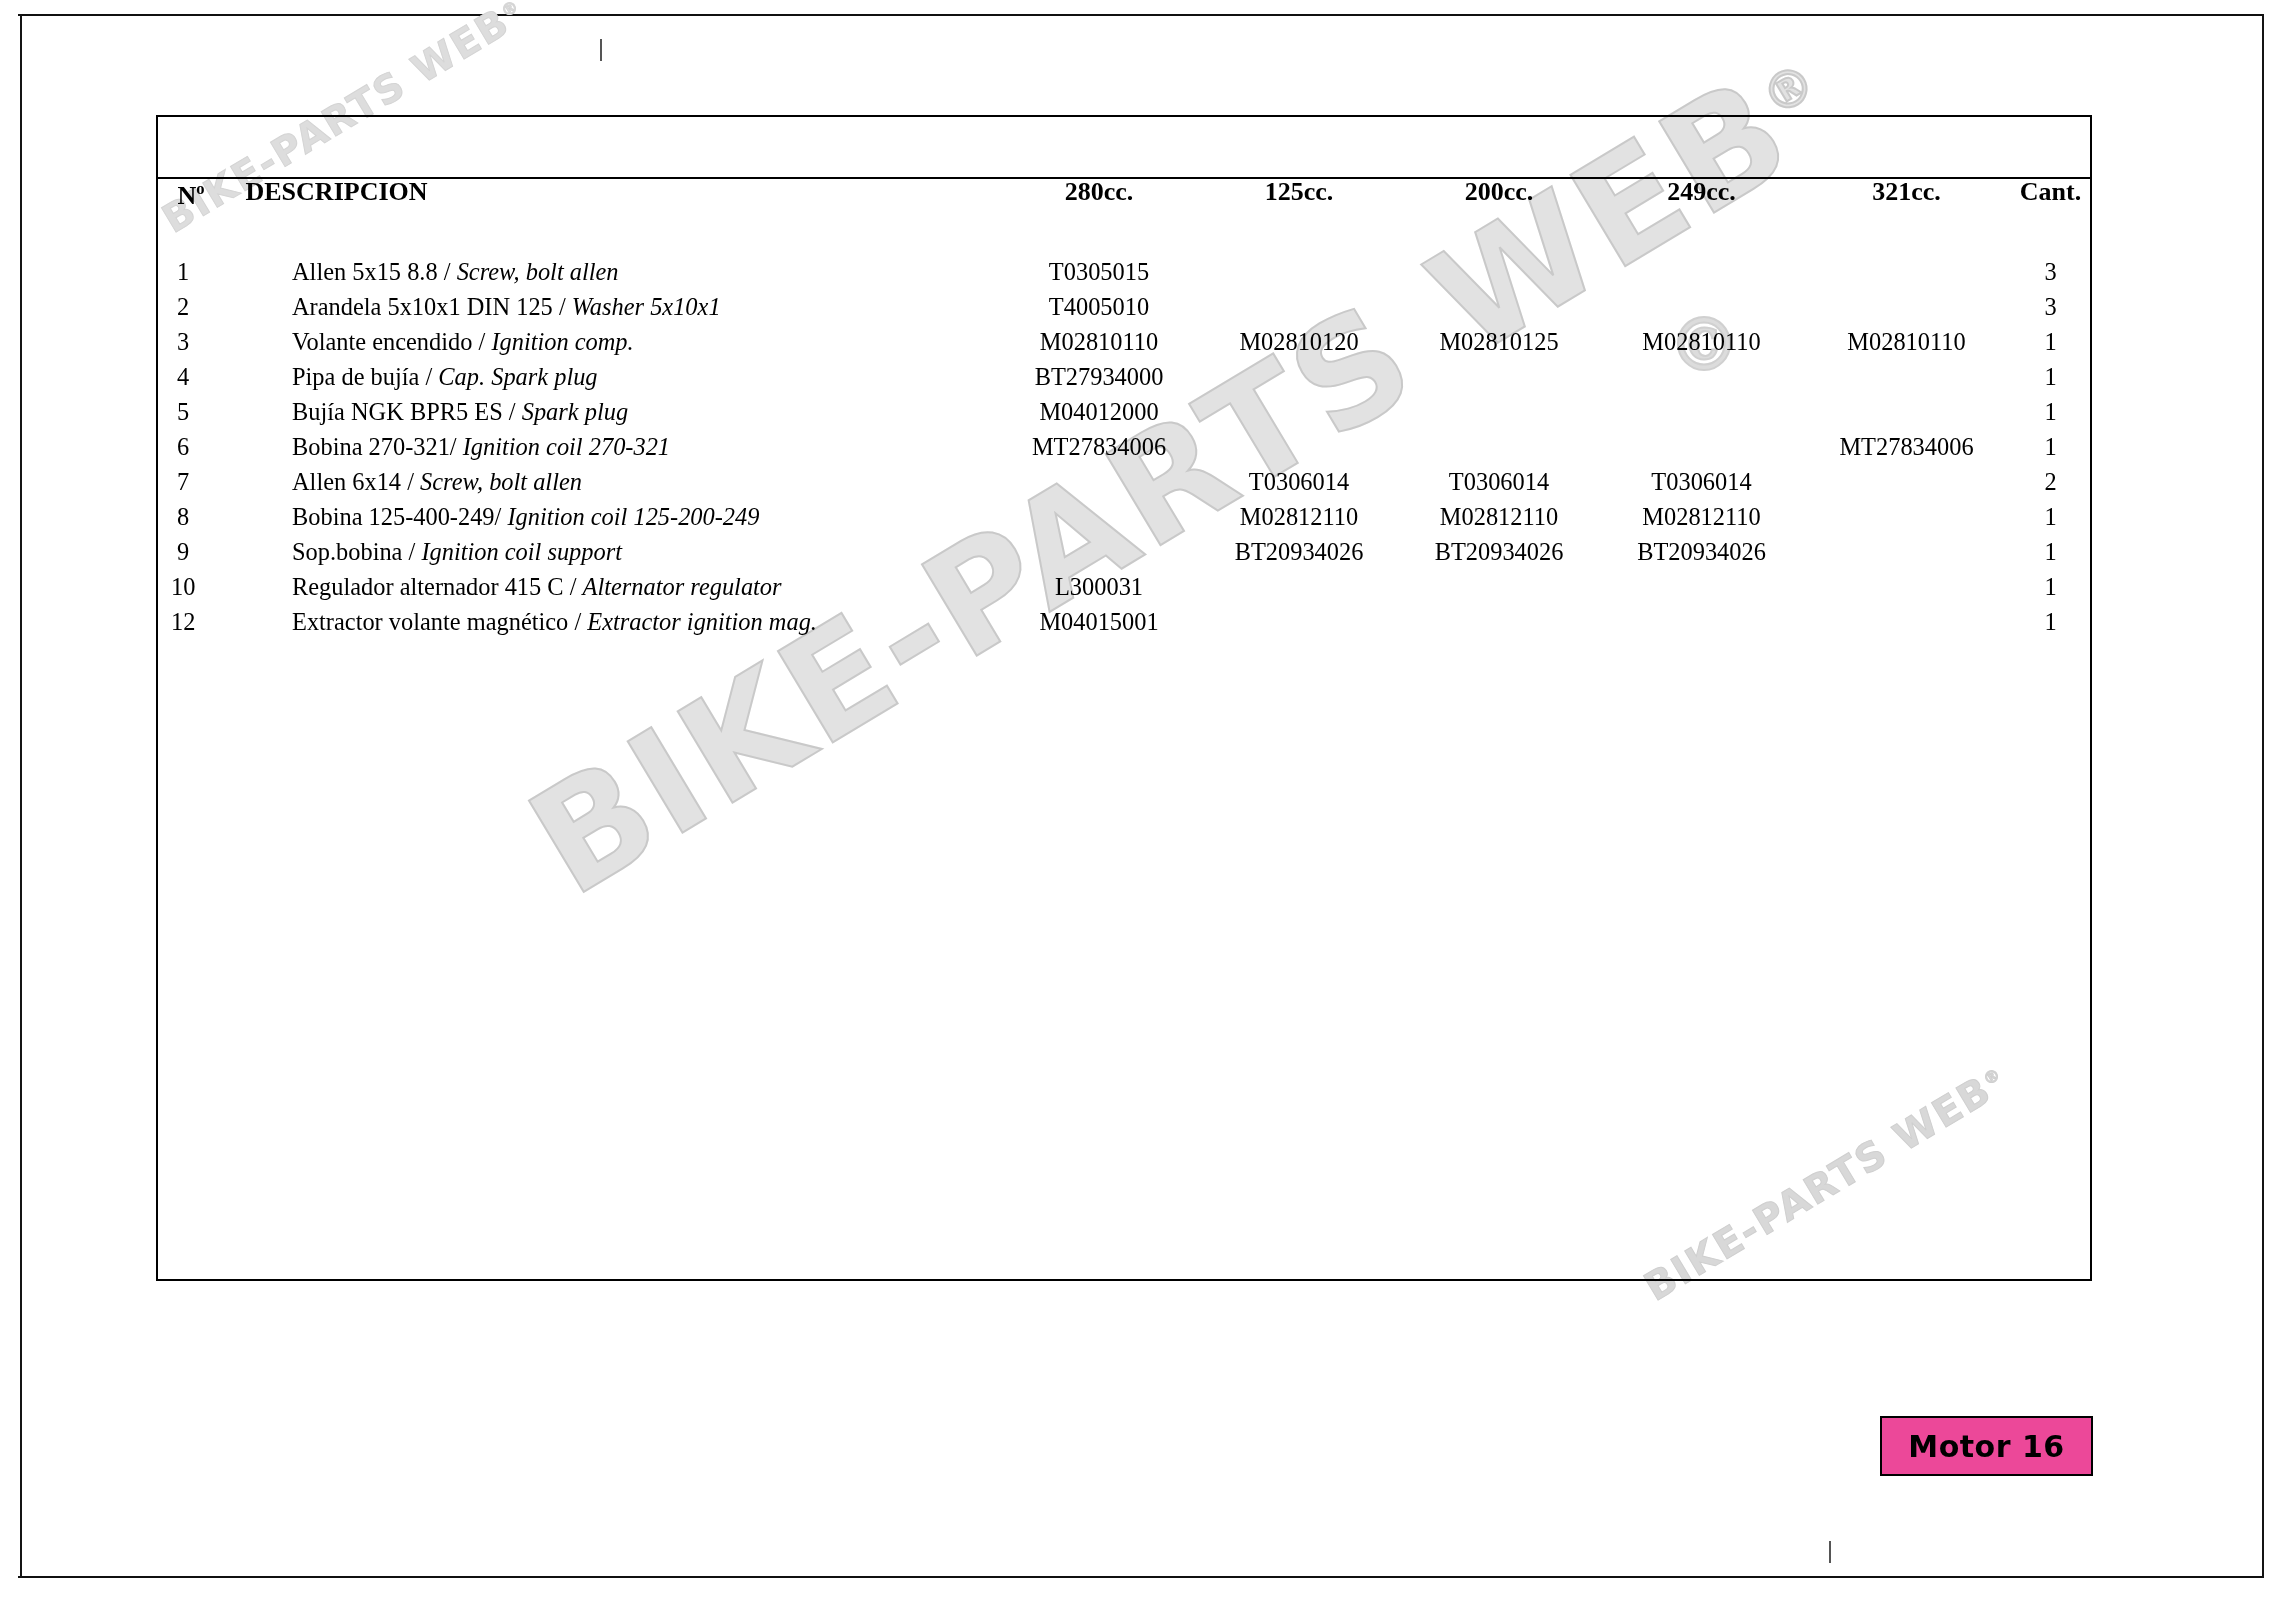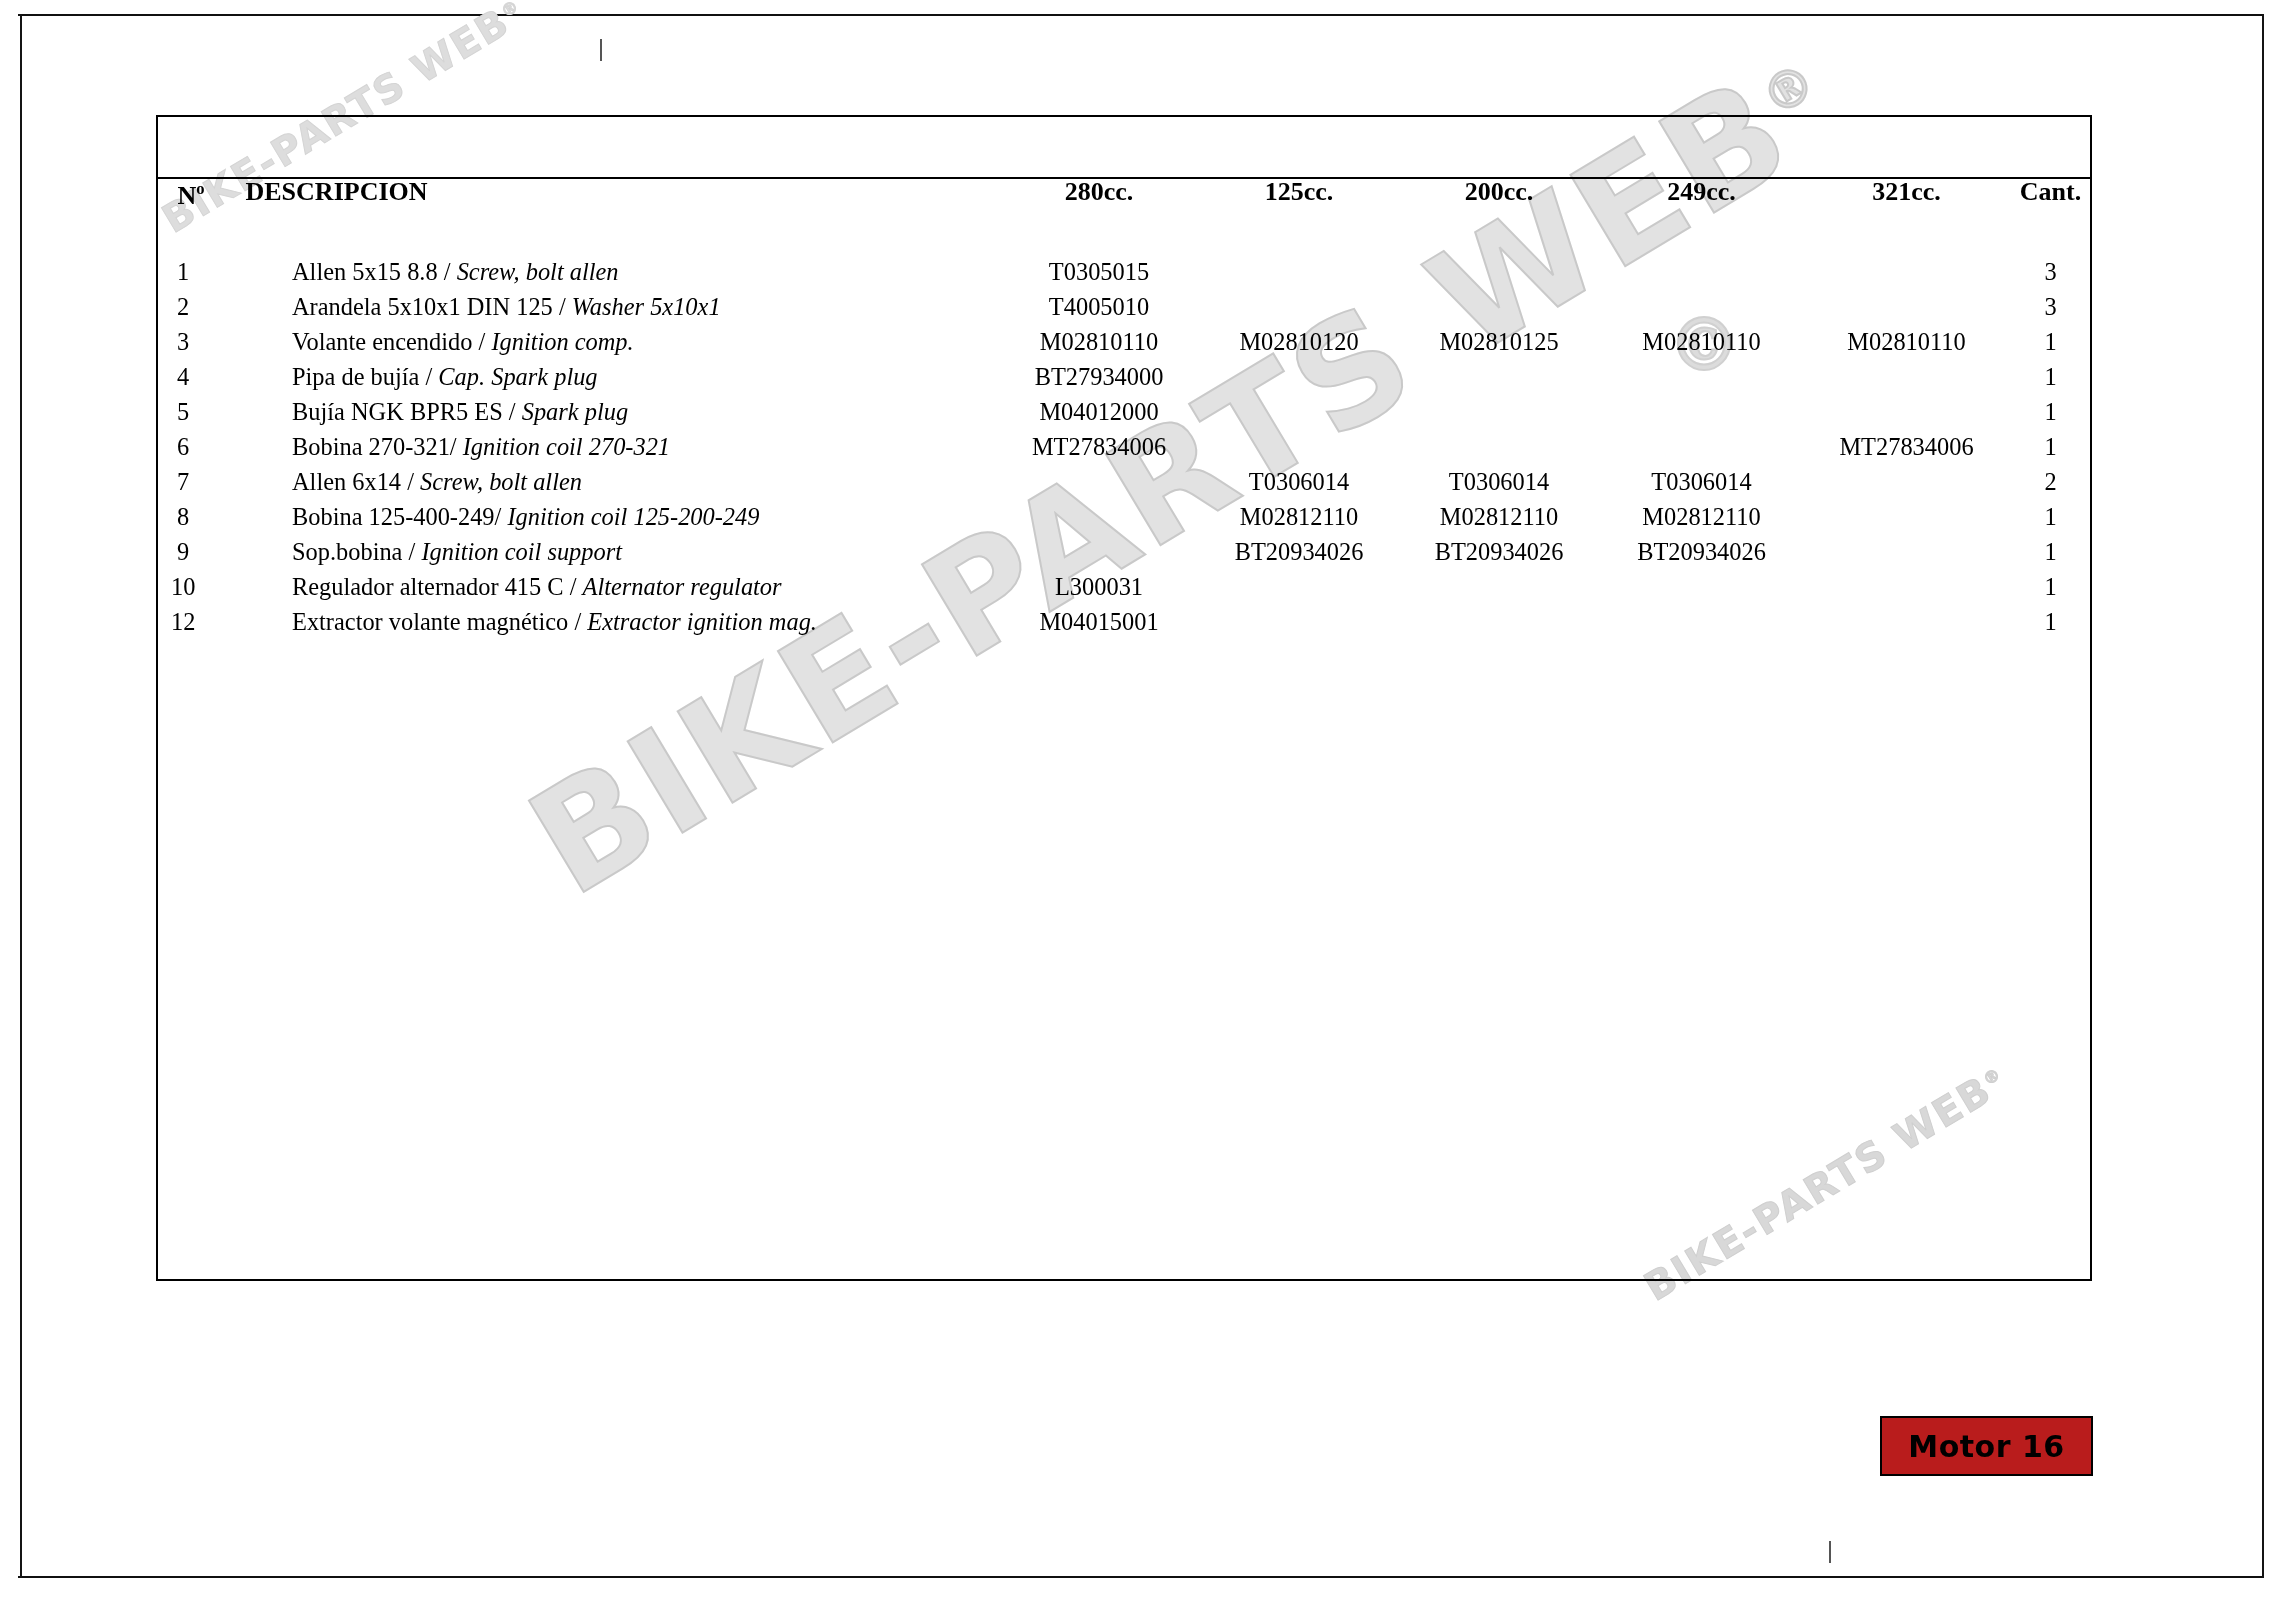--- a/index.html
+++ b/index.html
@@ -135,21 +135,21 @@
     height: 60px;
     border: 2.9px solid #000;
     box-sizing: border-box;
     display: flex;
     align-items: center;
     justify-content: center;
     font-family: "DejaVu Sans", sans-serif;
     font-weight: bold;
     font-size: 30px;
     letter-spacing: 0.5px;
-    background: #b91c1c;
+    background: #ec4899;
   }
 
   
   .wm {
     position: absolute;
     font-family: "DejaVu Sans", sans-serif;
     font-weight: bold;
     color: #d2d2d2;
     pointer-events: none;
     user-select: none;

